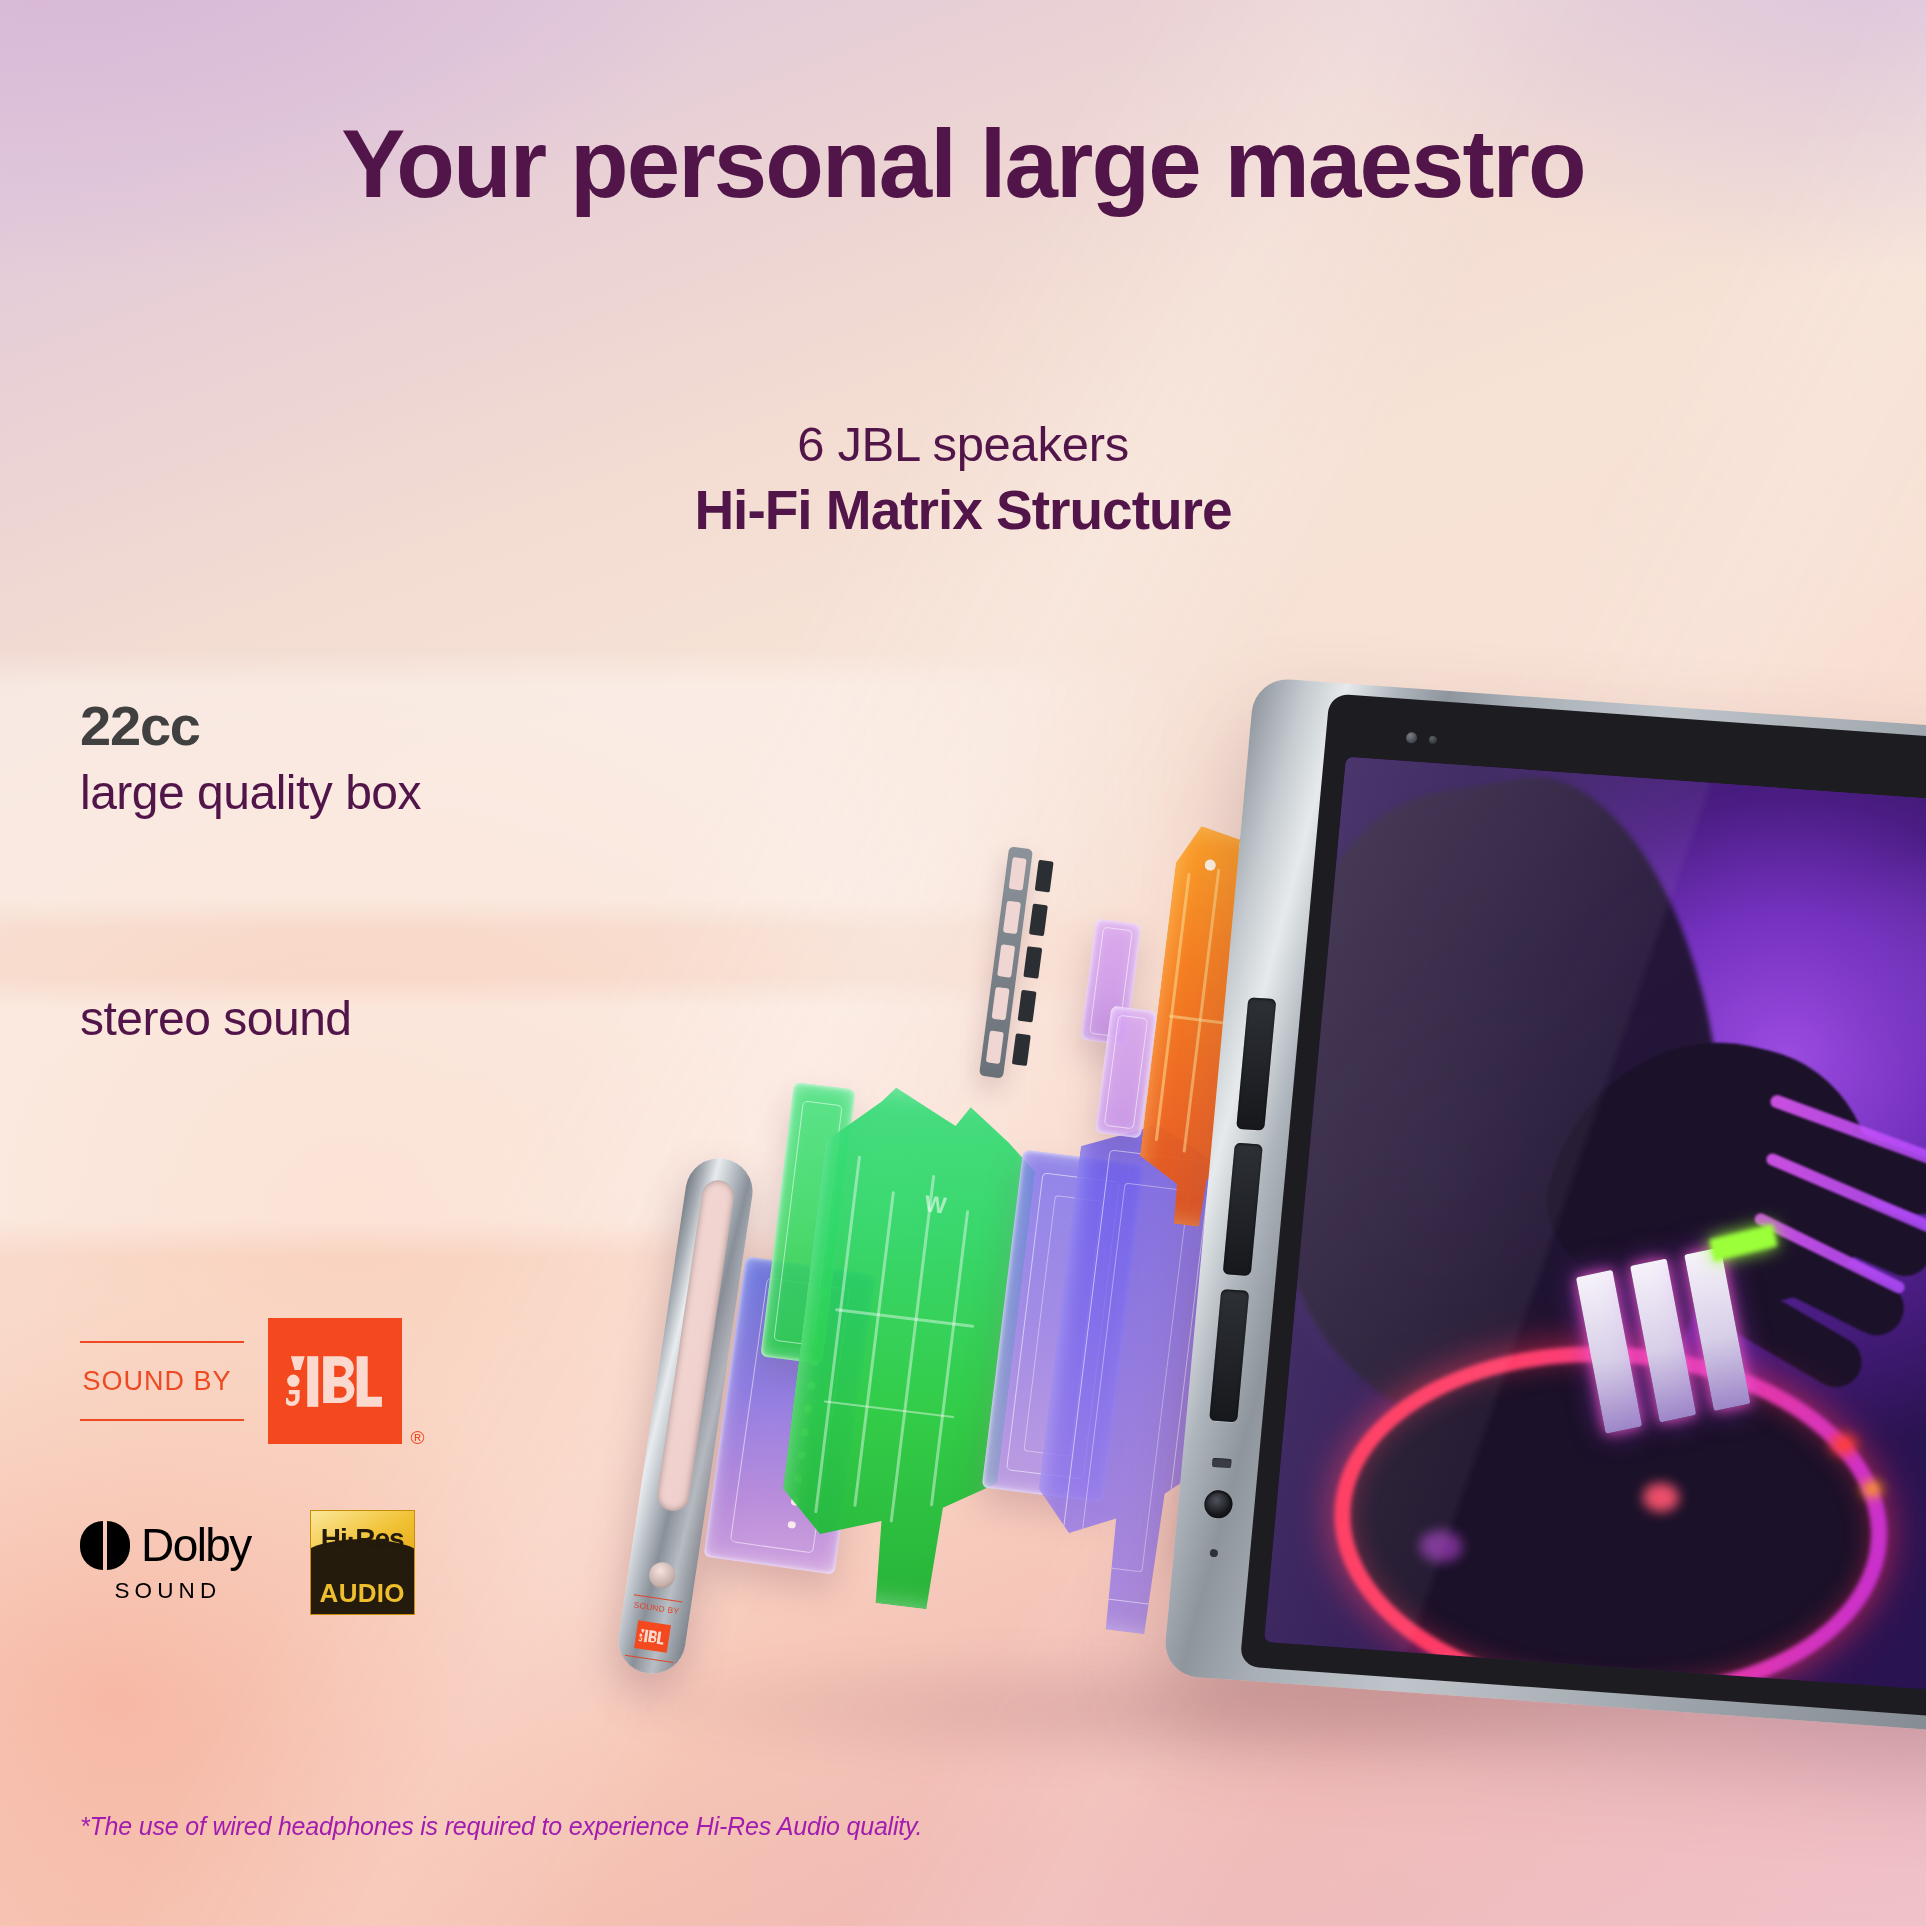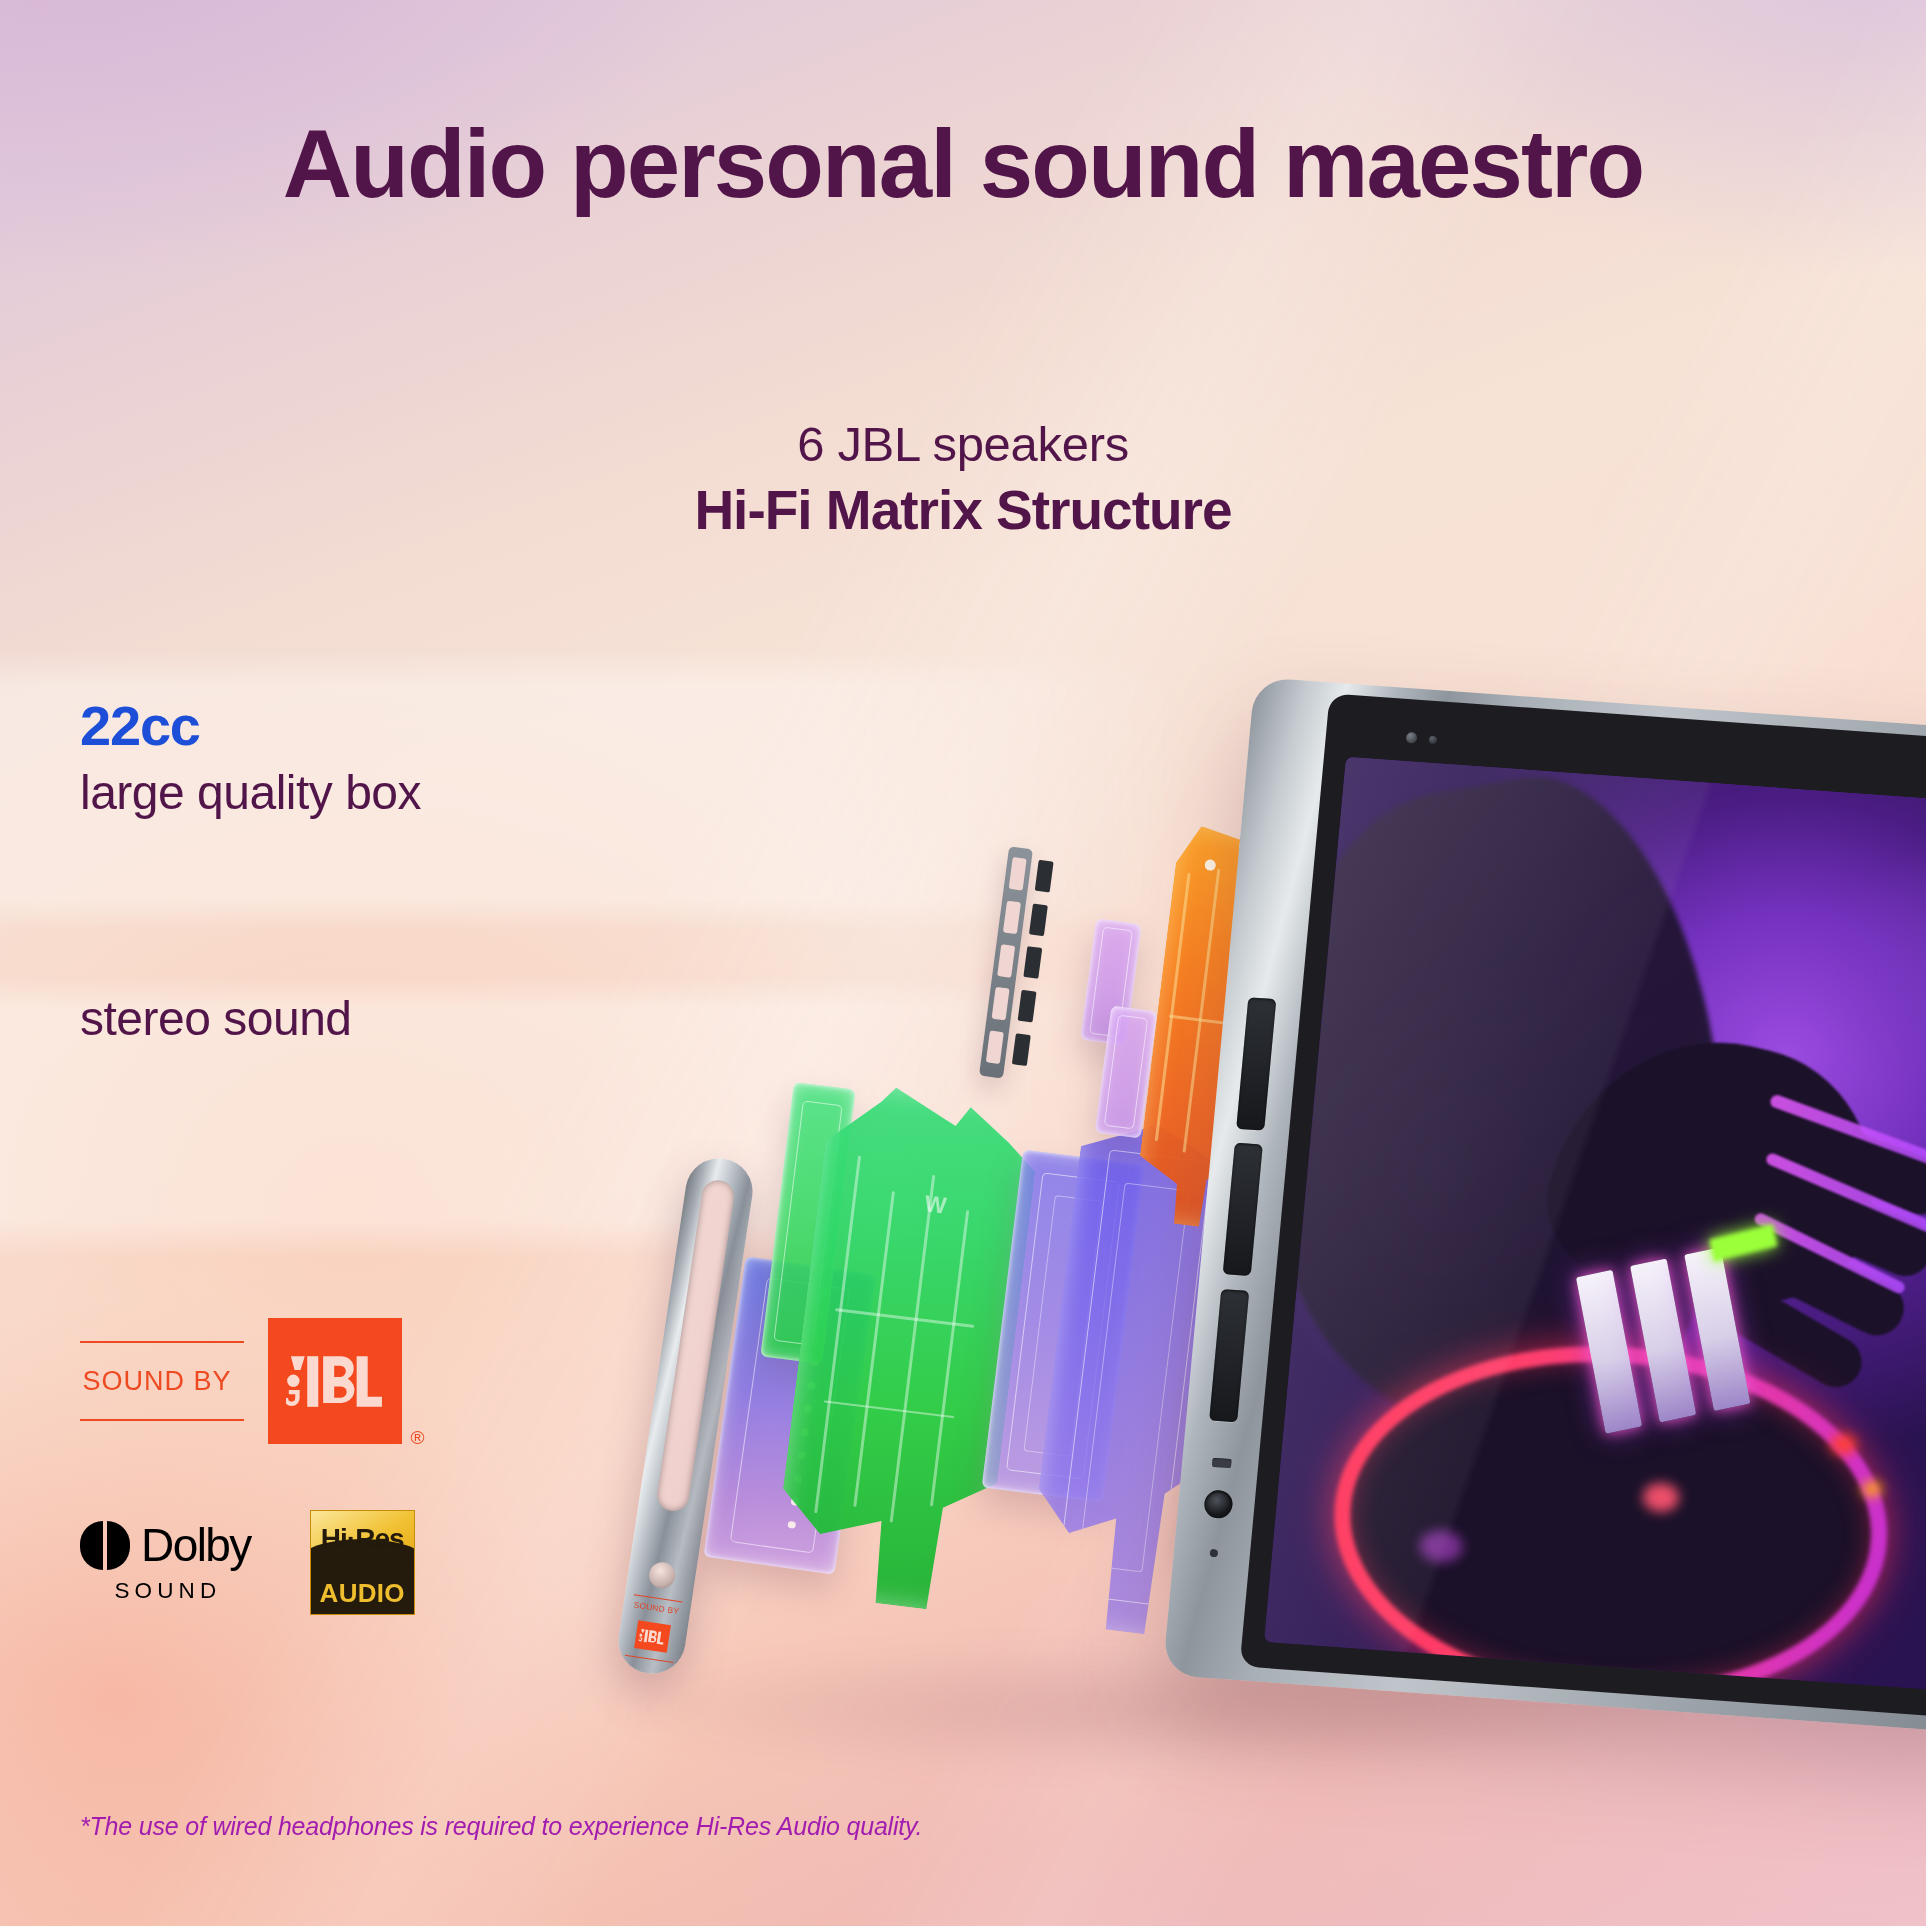--- a/index.html
+++ b/index.html
@@ -98,21 +98,21 @@
   }
   #subhead-line2 {
     font-size: 55px; font-weight: 700; color: #52154A;
     letter-spacing: -1px; line-height: 1.2; margin-top: 5.1px;
   }
 
   .feature { position: absolute; left: 80px; }
   #feature-1 { top: 697px; }
   #feature-2 { top: 982px; }
   .feature-value {
-    font-size: 56px; font-weight: 700; color: #1d4ed8;
+    font-size: 56px; font-weight: 700; color: #404040;
     letter-spacing: -1.2px; line-height: 1.05;
   }
   .feature-desc {
     font-size: 48px; font-weight: 400; color: #52154A;
     letter-spacing: -0.5px; line-height: 1.12; margin-top: 10.3px;
   }
 
   
   #jbl-lockup {
     position: absolute; left: 80px; top: 1317px;
@@ -697,21 +697,21 @@
           <span class="dj-bokeh" id="bk2"></span>
           <span class="dj-bokeh" id="bk3"></span>
           <span class="dj-bokeh" id="bk4"></span>
 
           <div class="dj" id="screen-glass"></div>
         </div>
       </div>
     </div>
   </div>
 
-  <h1 id="headline">Audio personal sound maestro</h1>
+  <h1 id="headline">Your personal large maestro</h1>
 
   <div id="subhead">
     <div id="subhead-line1">6 JBL speakers</div>
     <div id="subhead-line2">Hi-Fi Matrix Structure</div>
   </div>
 
   <div class="feature" id="feature-1">
     <div class="feature-value">22cc</div>
     <div class="feature-desc">large quality box</div>
   </div>

